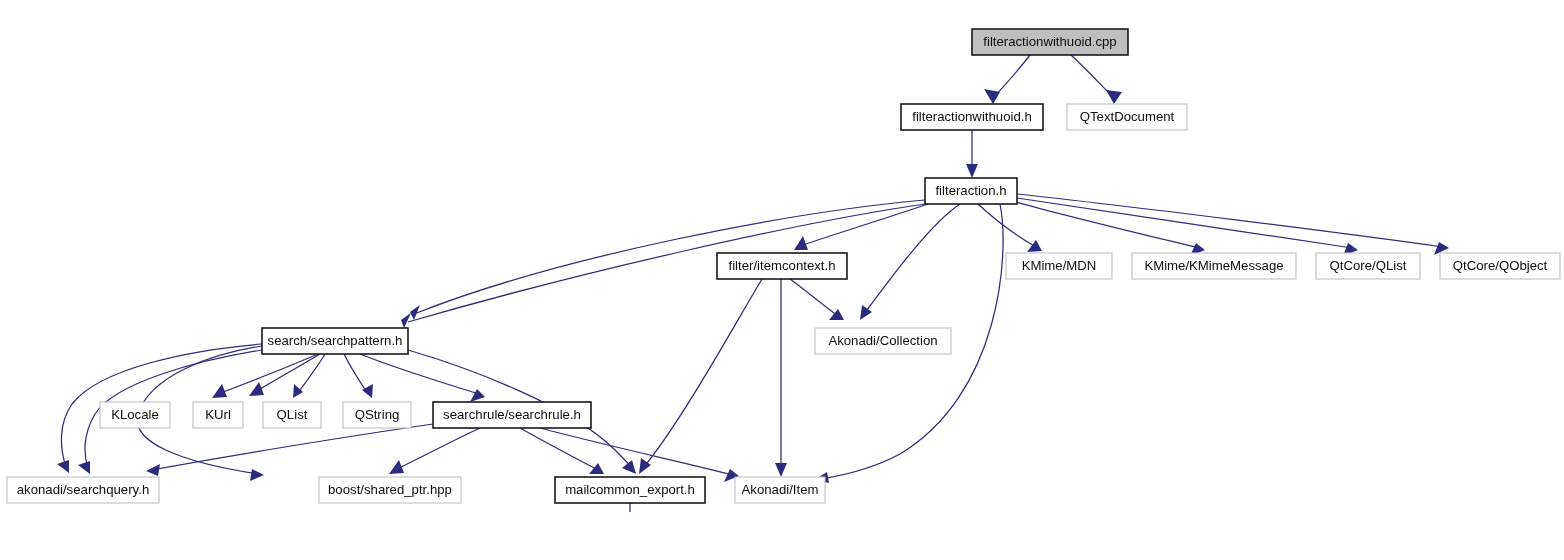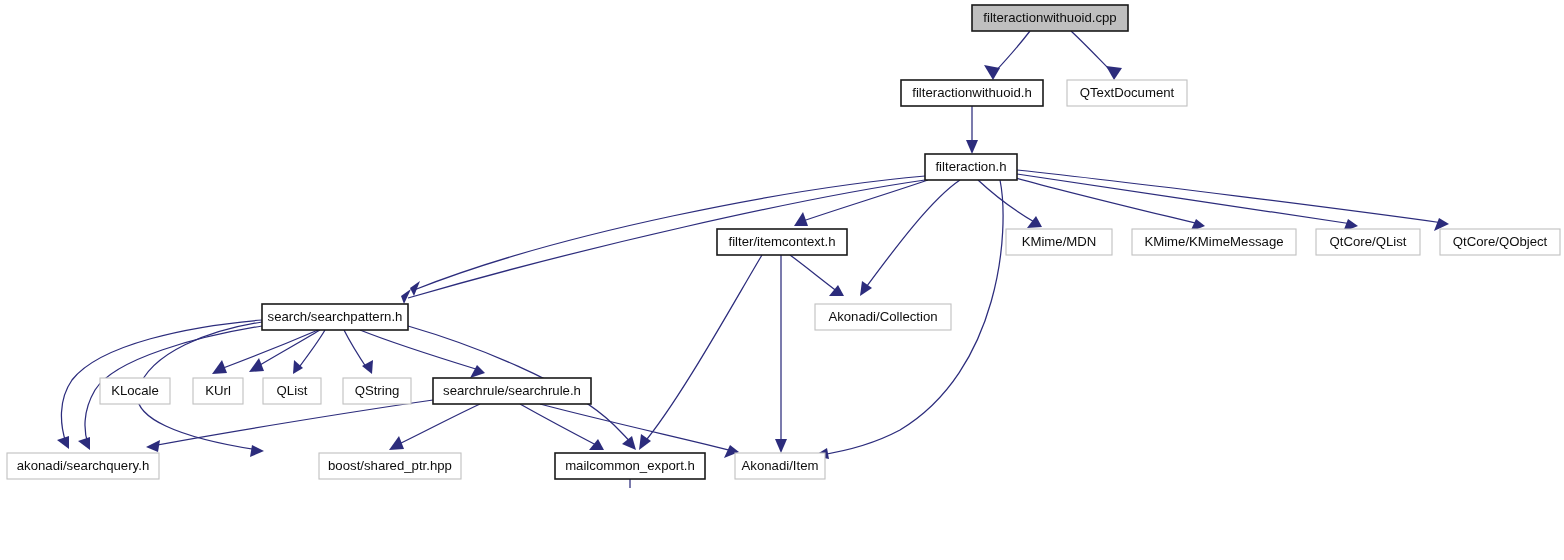--- a/index.html
+++ b/index.html
@@ -9,20 +9,21 @@
   }
   body {
     font-family: "Liberation Sans", sans-serif;
   }
   #graph-root {
     position: relative;
     width: 1564px;
     height: 488px;
     background: #ffffff;
     overflow: hidden;
+    margin-top: 24px;
   }
   svg#dep-graph {
     display: block;
     width: 1564px;
     height: 560px;
   }
   .node-box {
     stroke-width: 1;
   }
   .node-box.internal {

